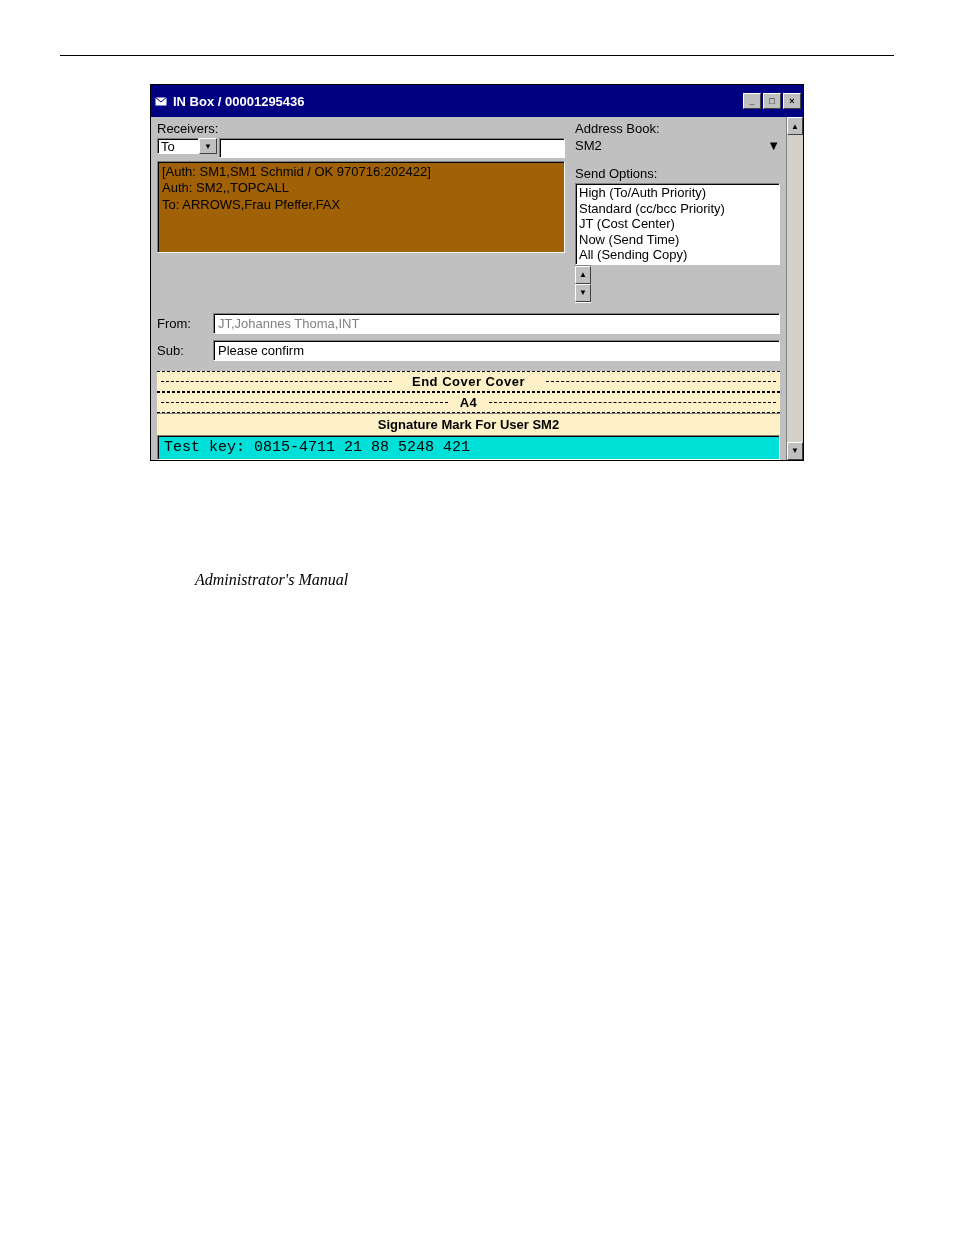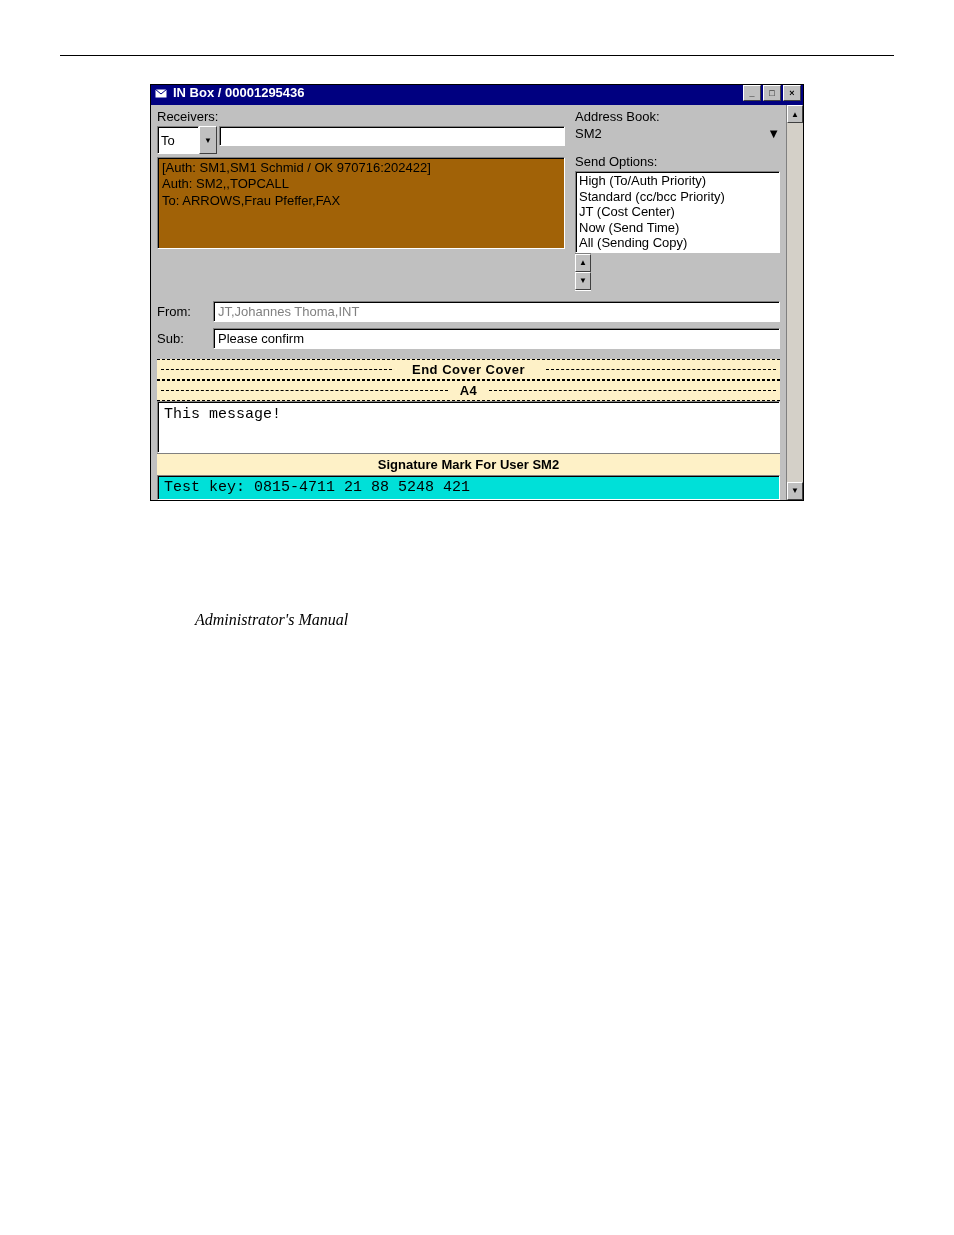--- a/index.html
+++ b/index.html
@@ -23,22 +23,22 @@
     border: 1px solid #000;
     background: #c0c0c0;
     font-family: "MS Sans Serif", Tahoma, Arial, sans-serif;
     font-size: 13px;
     position: relative;
   }
   .titlebar {
     background: #000080;
     color: #fff;
     display: flex;
-    align-items: flex-start;
-    height: 20px;
+    align-items: center;
+    height: 32px;
     padding: 0 2px;
     font-weight: bold;
   }
   .titlebar .icon {
     width: 16px; height: 16px;
     display: inline-flex; align-items: center; justify-content: center;
     margin-right: 4px;
   }
   .titlebar .title-text { flex: 1; font-size: 13px; }
   .titlebar .ctrlbtn {
@@ -98,21 +98,21 @@
     border-right-color: #fff;
     border-bottom-color: #fff;
     box-shadow: inset 1px 1px 0 #000;
     padding: 1px 3px;
     font-size: 13px;
     font-family: inherit;
   }
   .combo {
     display: inline-flex;
     align-items: stretch;
-    height: 28px;
+    height: 16px;
   }
   .combo .combo-box {
     background: #fff;
     border: 1px solid #808080;
     border-right-color: #fff;
     border-bottom-color: #fff;
     box-shadow: inset 1px 1px 0 #000;
     padding: 1px 3px;
     min-width: 28px;
     display: flex; align-items: center;
@@ -311,21 +311,20 @@
         </div>
 
         <div class="form-row" style="margin-top:6px;">
           <div class="lab label">Sub:</div>
           <div class="val">Please confirm</div>
         </div>
 
         <div class="sep-band">End Cover Cover</div>
         <div class="sep-band a4" style="margin-top:0;">A4</div>
 
-        <div class="msg-body">This message!</div>
 
         <div class="sig-band">Signature Mark For User SM2</div>
         <div class="test-key">Test key: 0815-4711 21 88 5248 421</div>
 
       </div>
 
       <div class="scrollbar-v">
         <div class="scrollbtn">▲</div>
         <div style="flex:1"></div>
         <div class="scrollbtn">▼</div>

